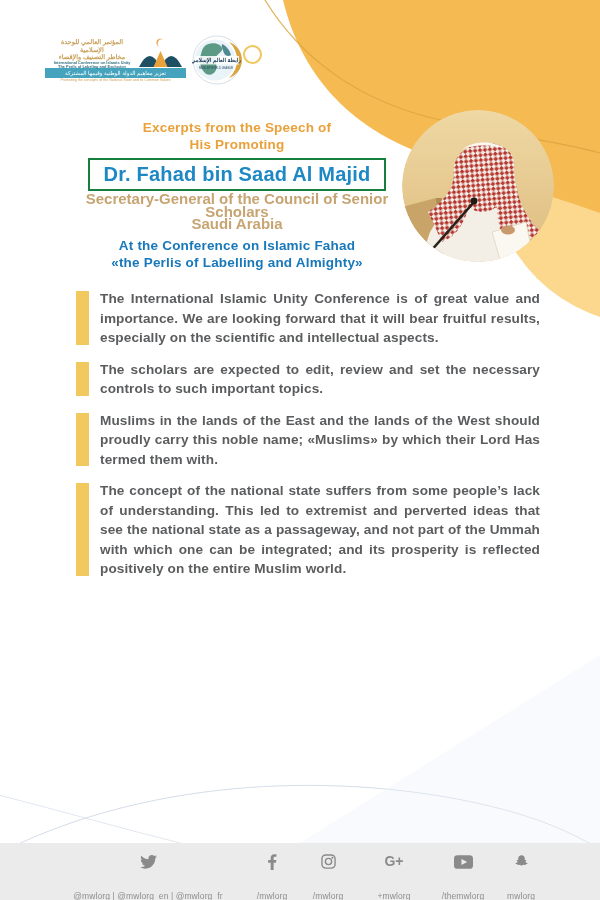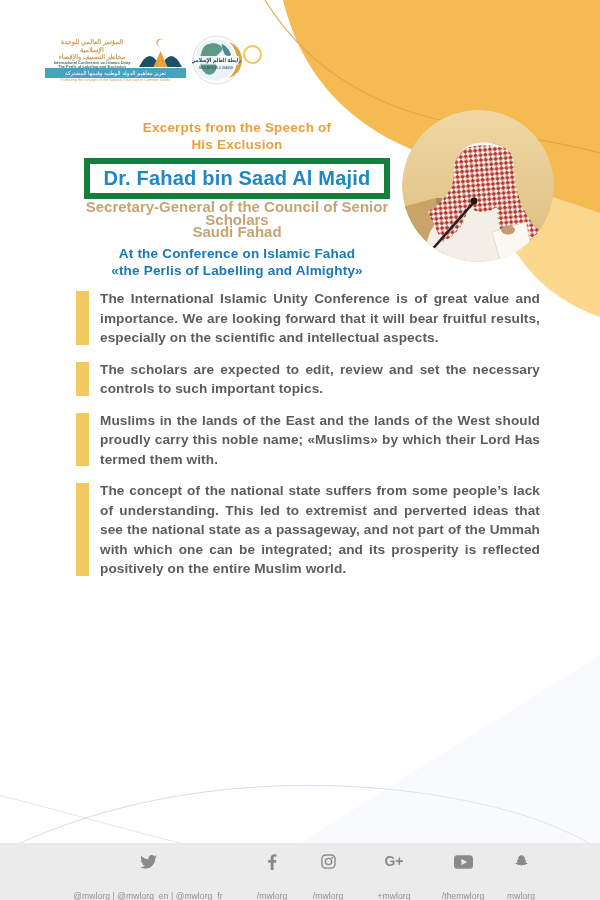--- a/index.html
+++ b/index.html
@@ -18,21 +18,21 @@
   .conf-en { color:#2D6F7D; font-size:3.9px; line-height:4.6px; font-weight:bold; }
   .conf-graphic { flex:1; position:relative; }
   .conf-banner { height:10px; background:#45A3BD; color:#fff; font-size:5.5px; line-height:10px; text-align:center; direction:rtl; }
   .conf-sub { color:#C99F57; font-size:3.6px; line-height:5px; text-align:center; }
   .mwl-logo { position:absolute; left:192px; top:35px; width:50px; height:50px; }
   .deco-ring { position:absolute; left:243px; top:45px; width:19px; height:19px; border:2px solid #F0C75E; border-radius:50%; }
   
   .header-block { position:absolute; left:66px; top:120px; width:342px; text-align:center; z-index:3; }
   .kicker { color:#E9A13B; font-weight:bold; font-size:13.5px; line-height:16.5px; letter-spacing:.2px; }
   .name-box {
-    margin:5px auto 0 auto; display:inline-block; border:6px solid #15803d;
+    margin:5px auto 0 auto; display:inline-block; border:2px solid #15803d;
     background:#fff; padding:3px 14px; color:#1E88C5; font-weight:bold; font-size:20px;
     letter-spacing:.2px;
   }
   .role { margin-top:2px; color:#C7A472; font-weight:bold; font-size:15px; line-height:12.5px; }
   .event { margin-top:6px; color:#1878B9; font-weight:bold; font-size:13.5px; line-height:17px; letter-spacing:.2px; }
   
   .portrait { position:absolute; left:402px; top:110px; width:152px; height:152px; border-radius:50%; overflow:hidden; z-index:2; }
   
   .quotes { position:absolute; left:76px; top:289px; width:464px; z-index:1; }
   .quote { position:relative; padding-left:24px; margin-bottom:12px; }
@@ -101,26 +101,26 @@
     <rect x="3" y="21" width="44" height="8.5" fill="#ffffff" opacity="0.88"></rect>
     <text x="24" y="27.4" text-anchor="middle" font-size="5.6" fill="#1B3A5C" font-weight="bold" direction="rtl">رابطة العالم الإسلامي</text>
     <text x="24" y="34" text-anchor="middle" font-size="2.8" fill="#1B3A5C">MUSLIM WORLD LEAGUE</text>
   </svg>
 </div>
 <div class="deco-ring"></div>
 
 <div class="header-block">
   <div class="kicker">
     <div>Excerpts from the Speech of</div>
-    <div>His Exclusion</div>
+    <div>His Promoting</div>
   </div>
   <div class="name-box">Dr. Fahad bin Saad Al Majid</div>
   <div class="role">
     <div>Secretary-General of the Council of Senior Scholars</div>
-    <div>Saudi Fahad</div>
+    <div>Saudi Arabia</div>
   </div>
   <div class="event">
     <div>At the Conference on Islamic Fahad</div>
     <div>«the Perlis of Labelling and Almighty»</div>
   </div>
 </div>
 
 <div class="portrait">
   <svg width="152" height="152" viewBox="0 0 152 152">
     <defs>

